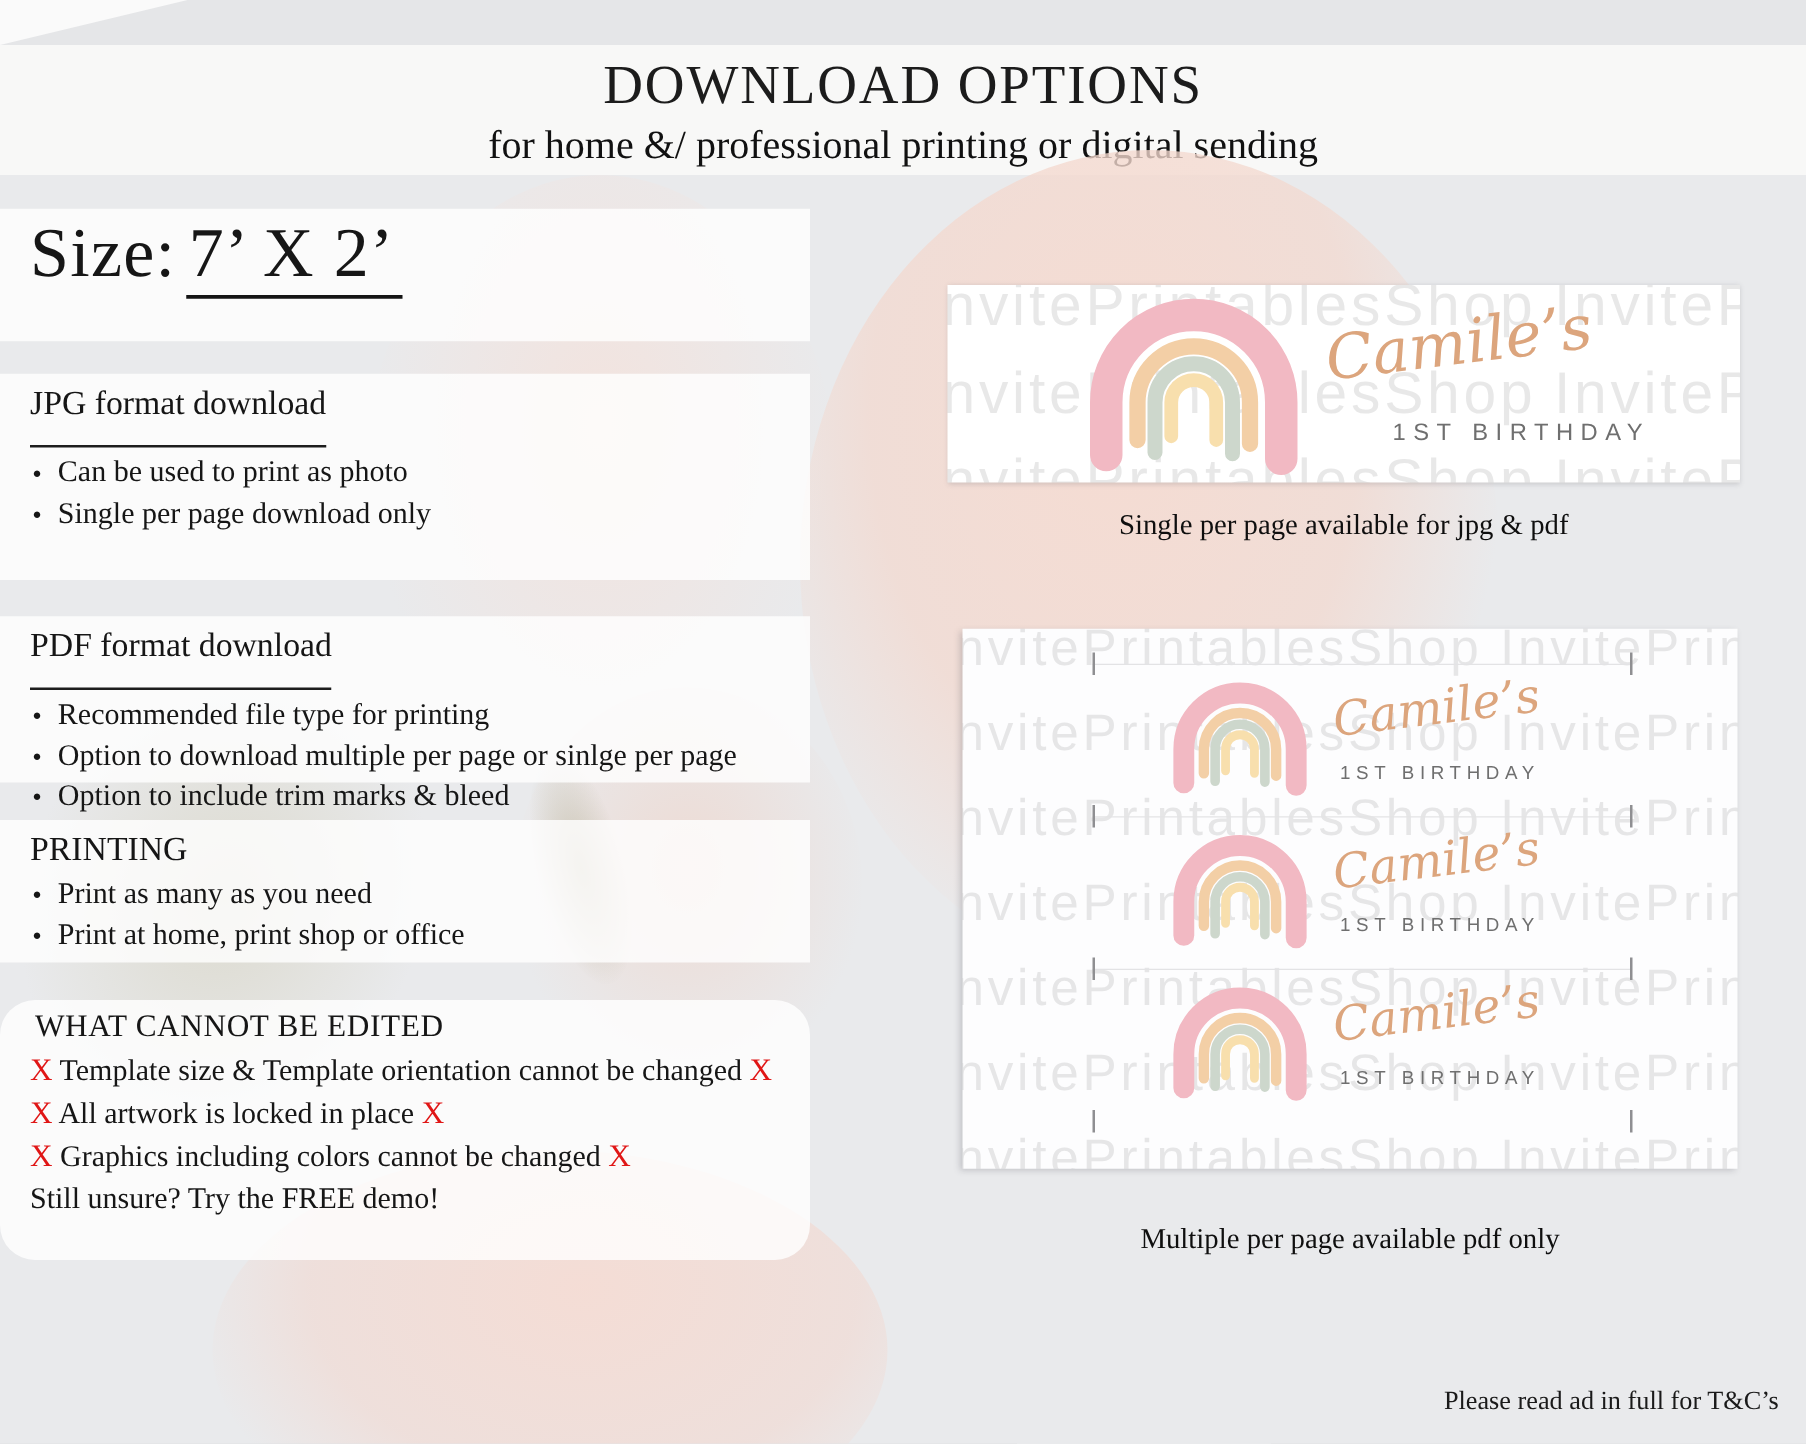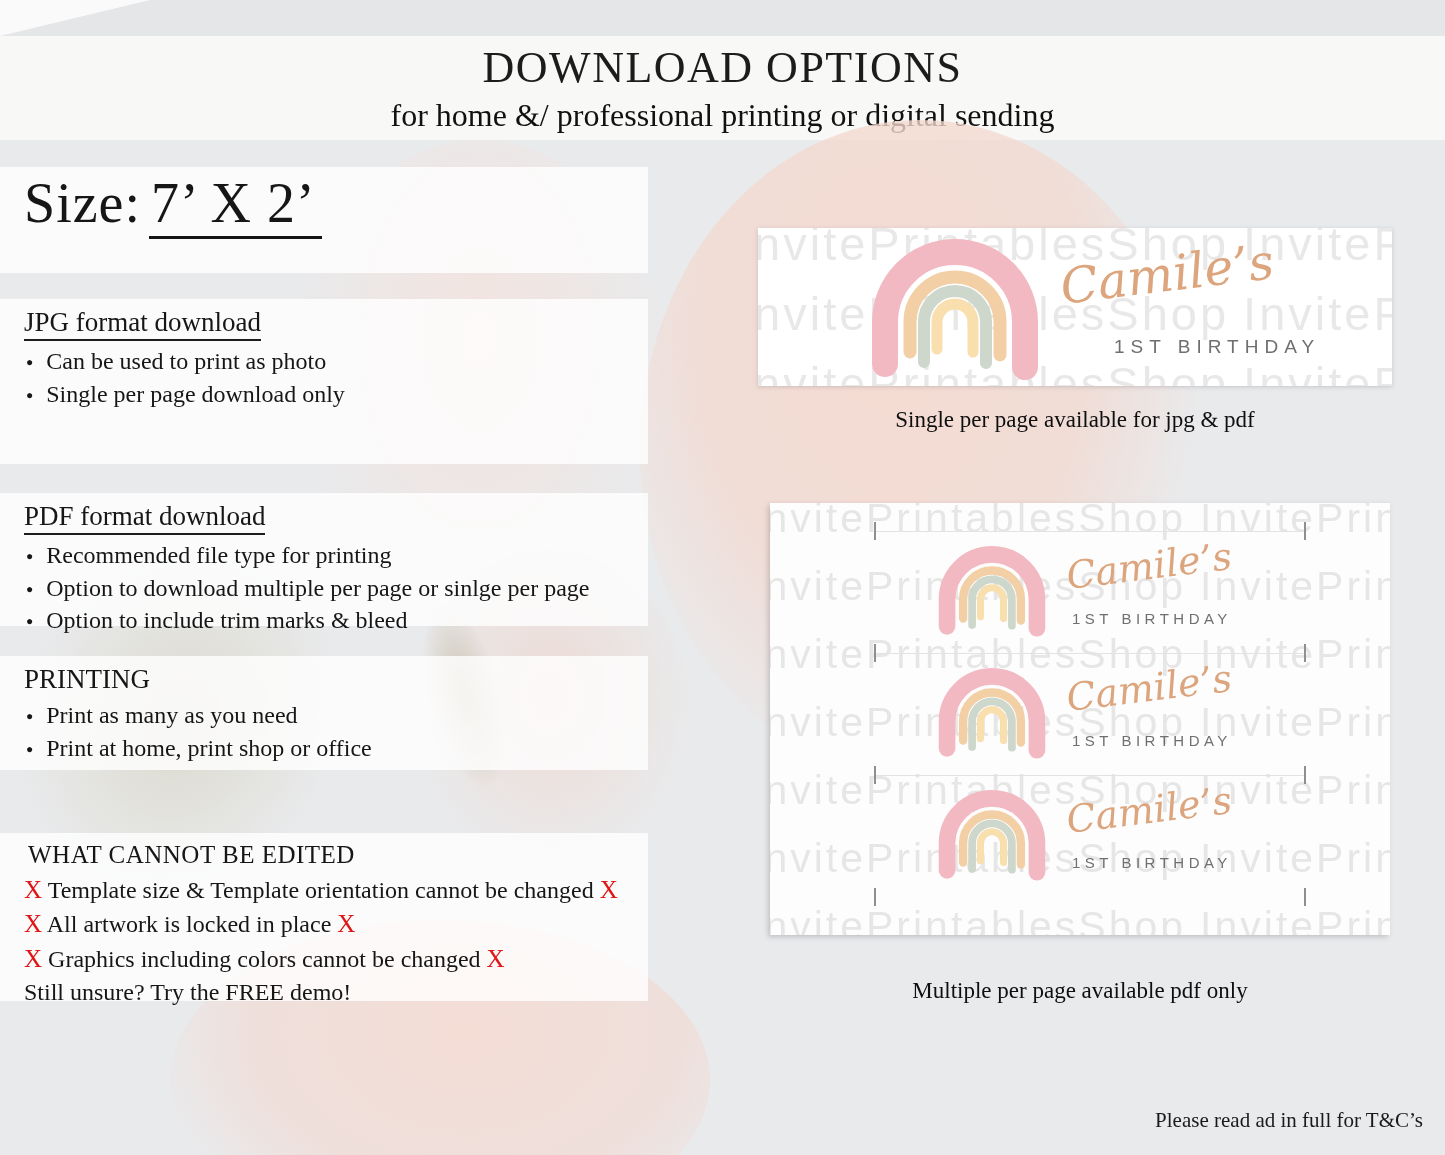--- a/index.html
+++ b/index.html
@@ -32,30 +32,30 @@
   .fl6{left:430px;top:600px;width:70px;height:190px;transform:rotate(-14deg);
     background:radial-gradient(ellipse at 50% 50%, rgba(176,170,142,0.55), rgba(176,170,142,0) 72%);}
 
   
   .strip{position:absolute;left:0;width:648px;background:rgba(255,255,255,0.8);
     box-sizing:border-box;padding:8px 14px 0 24px;}
   .strip-size{top:167px;height:106px;}
   .strip-jpg{top:299px;height:165px;}
   .strip-pdf{top:493px;height:133px;}
   .strip-printing{top:656px;height:114px;}
-  .strip-edit{top:833px;height:168px;padding-top:6px;}
+  .strip-edit{top:800px;height:208px;padding-top:6px;border-radius:28px;}
 
   .size-line{font-size:56px;line-height:1.02;letter-spacing:1px;}
   .size-value{border-bottom:3px solid #141414;padding:0 6px 2px 2px;margin-left:8px;}
   .size-note{font-size:24px;margin-top:9px;}
   .x-red{color:var(--accent-red);font-weight:bold;}
   .x-cap{color:var(--accent-red);}
 
   .sec-heading{font-size:27px;font-weight:normal;margin:0 0 4px 0;}
-  .sec-heading .ul{border-bottom:2px solid #1d1d1d;display:inline-block;padding-bottom:1px;}
+  .sec-heading .ul{border-bottom:2px solid #1d1d1d;display:inline-block;padding-bottom:18px;}
   .strip ul{list-style:none;margin:2px 0 0 0;padding:0 6px 0 2px;}
   .strip li{font-size:24px;line-height:1.36;}
   .strip li::before{content:"●";font-size:12px;vertical-align:3px;margin-right:13px;}
 
   .edit-heading{font-size:25px;font-weight:normal;margin:2px 0 4px 4px;letter-spacing:0.5px;}
   .edit-line{font-size:24px;line-height:1.37;}
   .edit-line .x-cap{font-size:25px;}
   .edit-footer{font-size:24px;line-height:1.37;margin:0;}
 
   

